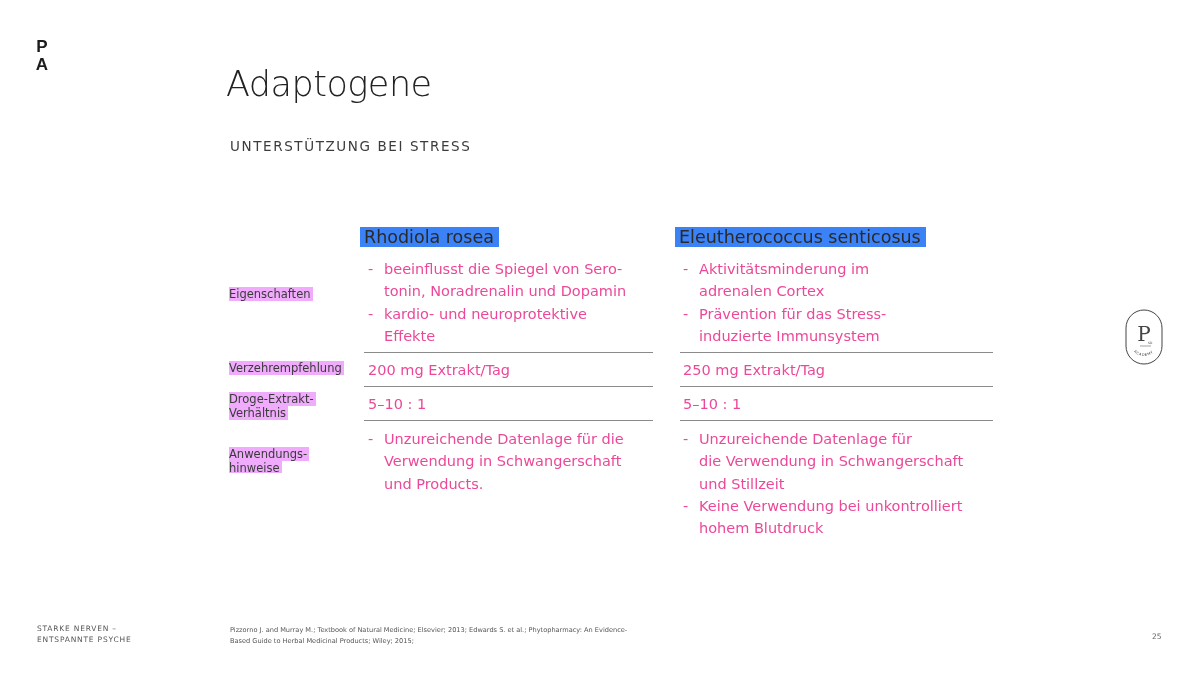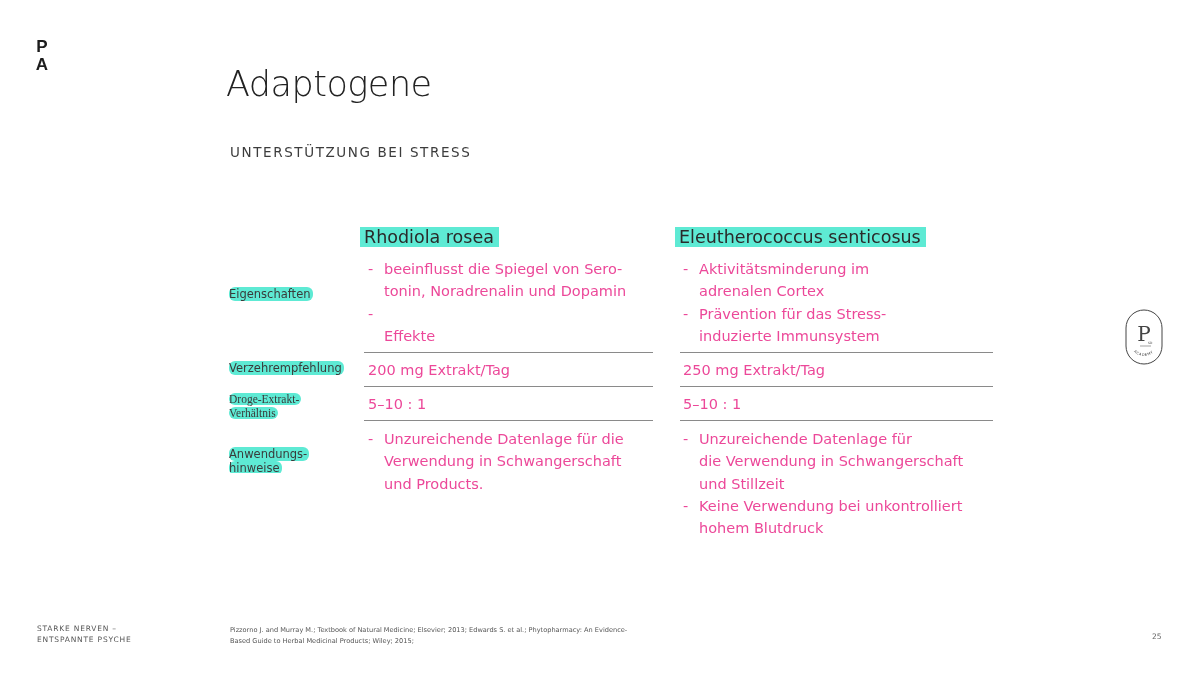--- a/index.html
+++ b/index.html
@@ -3,25 +3,25 @@
 <meta charset="utf-8">
 <style>
   html, body { margin:0; padding:0; }
   body { width:1200px; height:675px; background:#ffffff; position:relative; overflow:hidden;
          font-family:"DejaVu Sans", sans-serif; color:#3a3a3a; }
   .logo { position:absolute; left:35px; top:38px; font-family:"Liberation Sans", sans-serif;
           font-weight:bold; font-size:17px; line-height:18px; color:#1c1c1c; text-align:center; width:14px; }
   .title { position:absolute; left:226px; top:64px; font-family:"DejaVu Sans", sans-serif;
            font-weight:200; font-size:35px; letter-spacing:-0.5px; color:#222; margin:0;
            -webkit-text-stroke:0; }
-  .subtitle { position:absolute; left:230px; top:138px; font-size:13.5px; letter-spacing:1.6px; color:#3c3c3c;margin-top:6px; }
-  .hl { background:#5eead4; }
+  .subtitle { position:absolute; left:230px; top:138px; font-size:13.5px; letter-spacing:1.6px; color:#3c3c3c; }
+  .hl { background:#3b82f6; }
   .col-head { position:absolute; top:227px; font-size:17.5px; color:#2a2a2a; padding:0 5px 0 4px; line-height:20px; }
   .row-label { position:absolute; left:229px; font-size:11.5px; color:#3a3a3a; line-height:14px; }
-  .row-label span { background:#5eead4; padding-right:2px;border-radius:6px; }
+  .row-label span { background:#f0abfc; padding-right:2px; }
   .cell { position:absolute; font-size:14.5px; color:#ec4899; line-height:22.3px; }
   .cell ul { list-style:none; margin:0; padding:0; }
   .cell li { position:relative; padding-left:18px; }
   .cell li::before { content:"-"; position:absolute; left:2px; top:0; }
   .rule { position:absolute; height:1px; background:#8a8a8a; }
   .footer-left { position:absolute; left:37px; top:623px; font-size:7.5px; letter-spacing:0.8px; line-height:11px; color:#555; }
   .footer-ref { position:absolute; left:230px; top:625px; font-size:6.6px; line-height:10.5px; color:#555; width:470px; }
   .page-num { position:absolute; left:1152px; top:632px; font-size:7.5px; color:#666; }
   .badge { position:absolute; left:1125px; top:309px; width:38px; height:56px; }
 </style>
@@ -38,33 +38,33 @@
 
 <div class="col-head hl" style="left:360px;">Rhodiola rosea</div>
 <div class="col-head hl" style="left:675px;">Eleutherococcus senticosus</div>
 
 <div class="row-label" style="top:287px;">
   <span>Eigenschaften</span>
 </div>
 <div class="row-label" style="top:361px;">
   <span>Verzehrempfehlung</span>
 </div>
-<div class="row-label" style="top:392px;font-family:Liberation Serif, serif;">
+<div class="row-label" style="top:392px;">
   <span>Droge-Extrakt-</span><br>
   <span>Verhältnis</span>
 </div>
 <div class="row-label" style="top:447px; height:26px; overflow:hidden;">
   <span>Anwendungs-</span><br>
   <span>hinweise</span>
 </div>
 
 <div class="cell" style="left:366px; top:258px; width:290px;">
   <ul>
     <li><span>beeinflusst die Spiegel von Sero-</span><br><span>tonin, Noradrenalin und Dopamin</span></li>
-    <li><br><span>Effekte</span></li>
+    <li><span>kardio- und neuroprotektive</span><br><span>Effekte</span></li>
   </ul>
 </div>
 <div class="cell" style="left:681px; top:258px; width:315px;">
   <ul>
     <li><span>Aktivitätsminderung im</span><br><span>adrenalen Cortex</span></li>
     <li><span>Prävention für das Stress-</span><br><span>induzierte Immunsystem</span></li>
   </ul>
 </div>
 
 <div class="rule" style="left:364px; top:352px; width:289px;"></div>

